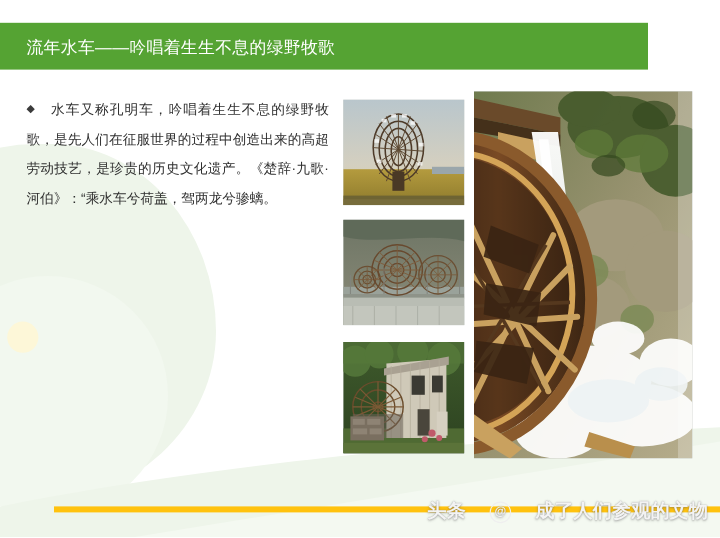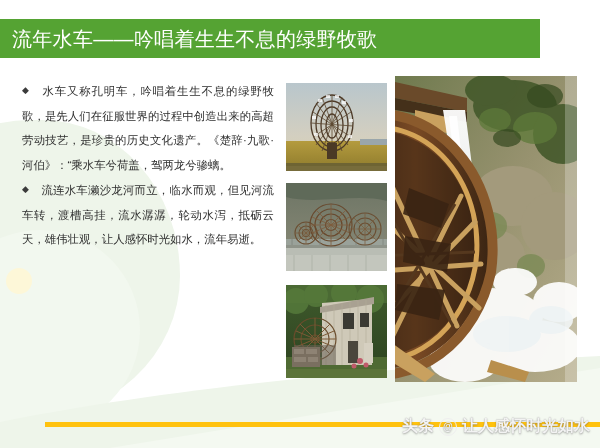--- a/index.html
+++ b/index.html
@@ -69,23 +69,23 @@
     top: 19px;
     width: 540px;
     height: 39px;
     background: #55a333;
     z-index: 3;
     display: flex;
     align-items: center;
   }
   .title-text {
     color: #ffffff;
-    font-size: 20px;
+    font-size: 14px;
     line-height: 1;
-    margin-left: 12px;
+    margin-left: 22px;
     letter-spacing: 0.3px;
     white-space: nowrap;
   }
 
   
   .body-col {
     position: absolute;
     left: 22px;
     top: 78px;
     width: 252px;
@@ -131,21 +131,21 @@
     background: #ffc20e;
     z-index: 4;
   }
   .footer-brand {
     position: absolute;
     right: 10px;
     top: 416px;
     z-index: 5;
     display: flex;
     align-items: center;
-    gap: 5px;
+    gap: 20px;
     font-size: 16px;
     font-weight: bold;
     color: #f3f3f3;
     text-shadow:
       0 0 1px rgba(120,120,120,0.65),
       0 1px 2px rgba(90,90,90,0.45);
     white-space: nowrap;
   }
   .footer-brand .at-mark {
     display: inline-flex;
@@ -177,23 +177,20 @@
   <div class="title-bar">
     <span class="title-text">流年水车——吟唱着生生不息的绿野牧歌</span>
   </div>
 
   <div class="body-col">
 
     <p class="para">
       <span class="bullet">◆</span><span class="indent"></span><span>水车又称孔明车，吟唱着生生不息的绿野牧歌，是先人们在征服世界的过程中创造出来的高超劳动技艺，是珍贵的历史文化遗产。《楚辞·九歌·河伯》：“乘水车兮荷盖，驾两龙兮骖螭。</span>
     </p>
 
-    <p class="para">
-      <span class="bullet">◆</span><span class="indent"></span><span>流连水车濑沙龙河而立，临水而观，但见河流车转，渡槽高挂，流水潺潺，轮动水泻，抵砺云天，雄伟壮观，让人感怀时光如水，流年易逝。</span>
-    </p>
 
 
   </div>
 
   <div class="photo" id="photo-1">
     <svg viewBox="0 0 101 88" preserveAspectRatio="none">
       <defs>
         <linearGradient id="sky1" x1="0" y1="0" x2="0" y2="1">
           <stop offset="0%" stop-color="#b9c6cc"></stop>
           <stop offset="60%" stop-color="#d3cfc0"></stop>
@@ -465,16 +462,16 @@
       <path d="M96,284 L134,296 L130,306 L92,296 Z" fill="#b98f4c"></path>
 
       <rect x="170" y="0" width="12" height="306" fill="#ffffff" opacity="0.25"></rect>
     </svg>
   </div>
 
   <div class="footer-rule"></div>
   <div class="footer-brand">
     <span>头条</span>
     <span class="at-mark">@</span>
-    <span>让人感怀时光如水</span>
+    <span>成了人们参观的文物</span>
   </div>
 
 </div>
 
 </body></html>

